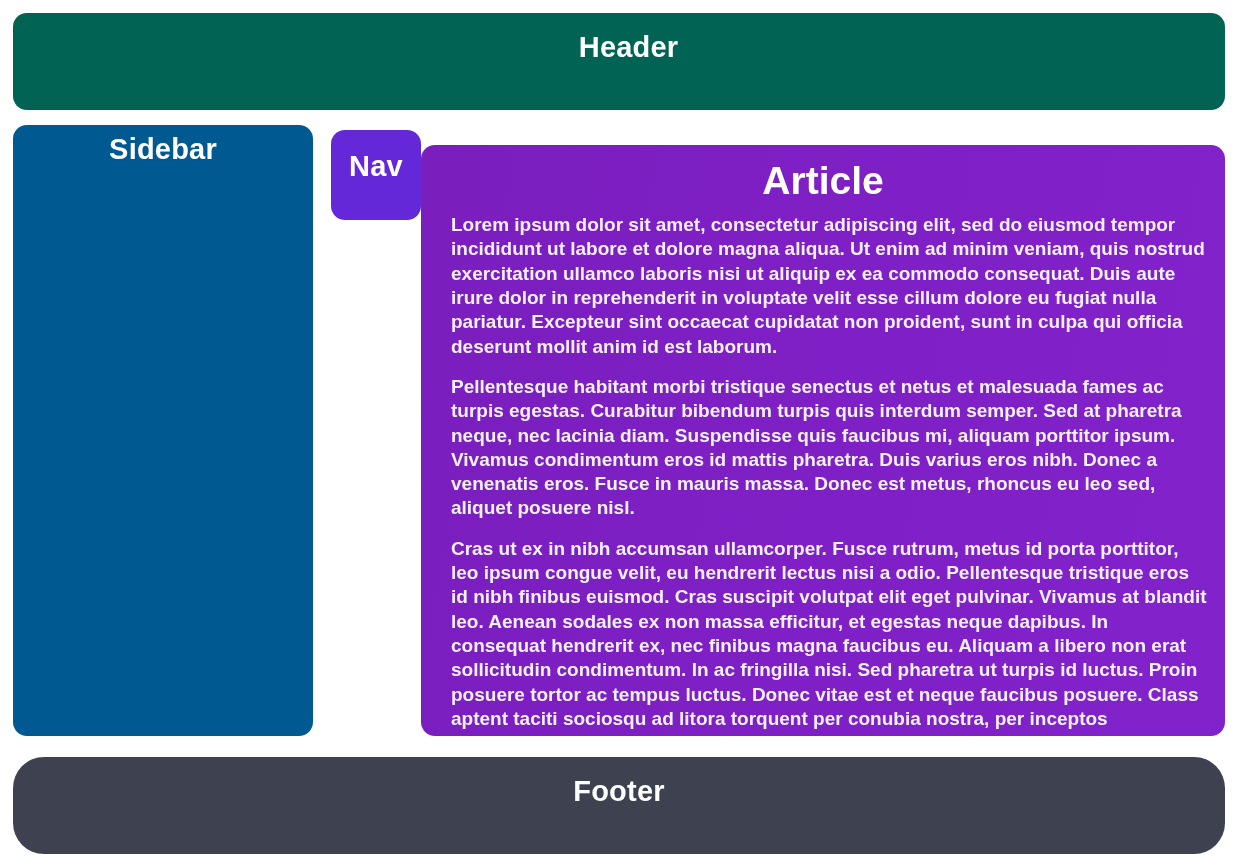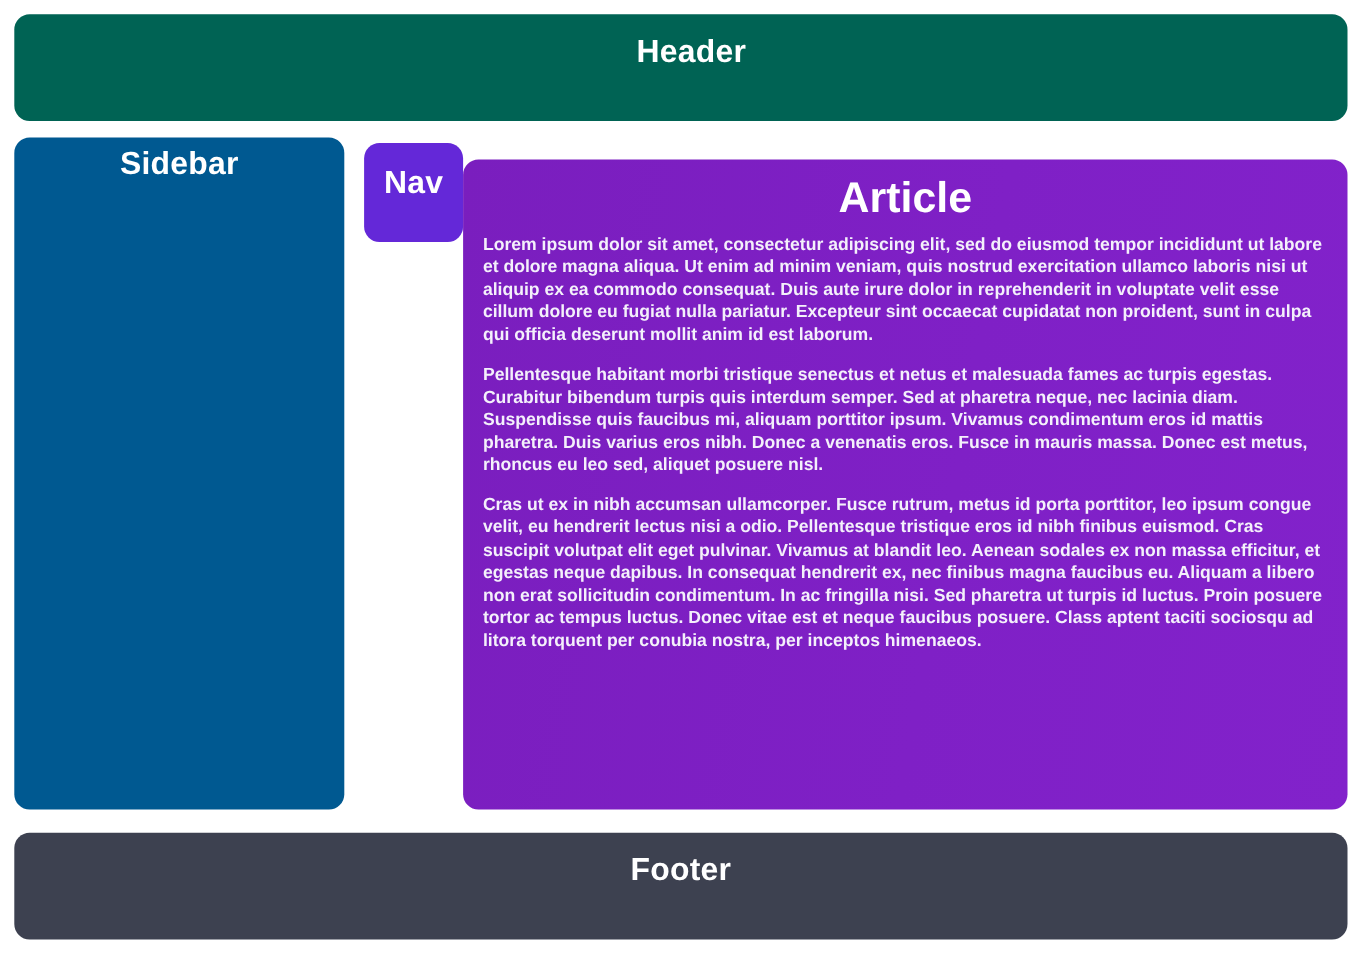--- a/index.html
+++ b/index.html
@@ -90,36 +90,37 @@
 
   .article-title {
     font-size: 39px;
     font-weight: bold;
     text-align: center;
     margin: 0 0 10px 0;
     color: #ffffff;
   }
 
   .article p {
-    font-size: 16px;
+    font-size: 19px;
     font-weight: bold;
     line-height: 1.28;
     color: #f4f0fb;
-    margin: 0 0 16px 0;
+    margin: 0 0 16px 12px;
     text-align: left;
   }
   .article p:last-child { margin-bottom: 0; }
 
   
   .footer {
     height: 97px;
     flex: 0 0 97px;
     background: #3d4150;
     padding-top: 18px;
     margin-top: 18px;
+    border-radius: 31px;
   }
 </style>
 </head>
 <body>
 
 <div class="page">
 
   <header class="block header">
     <div class="block-title">Header</div>
   </header>

